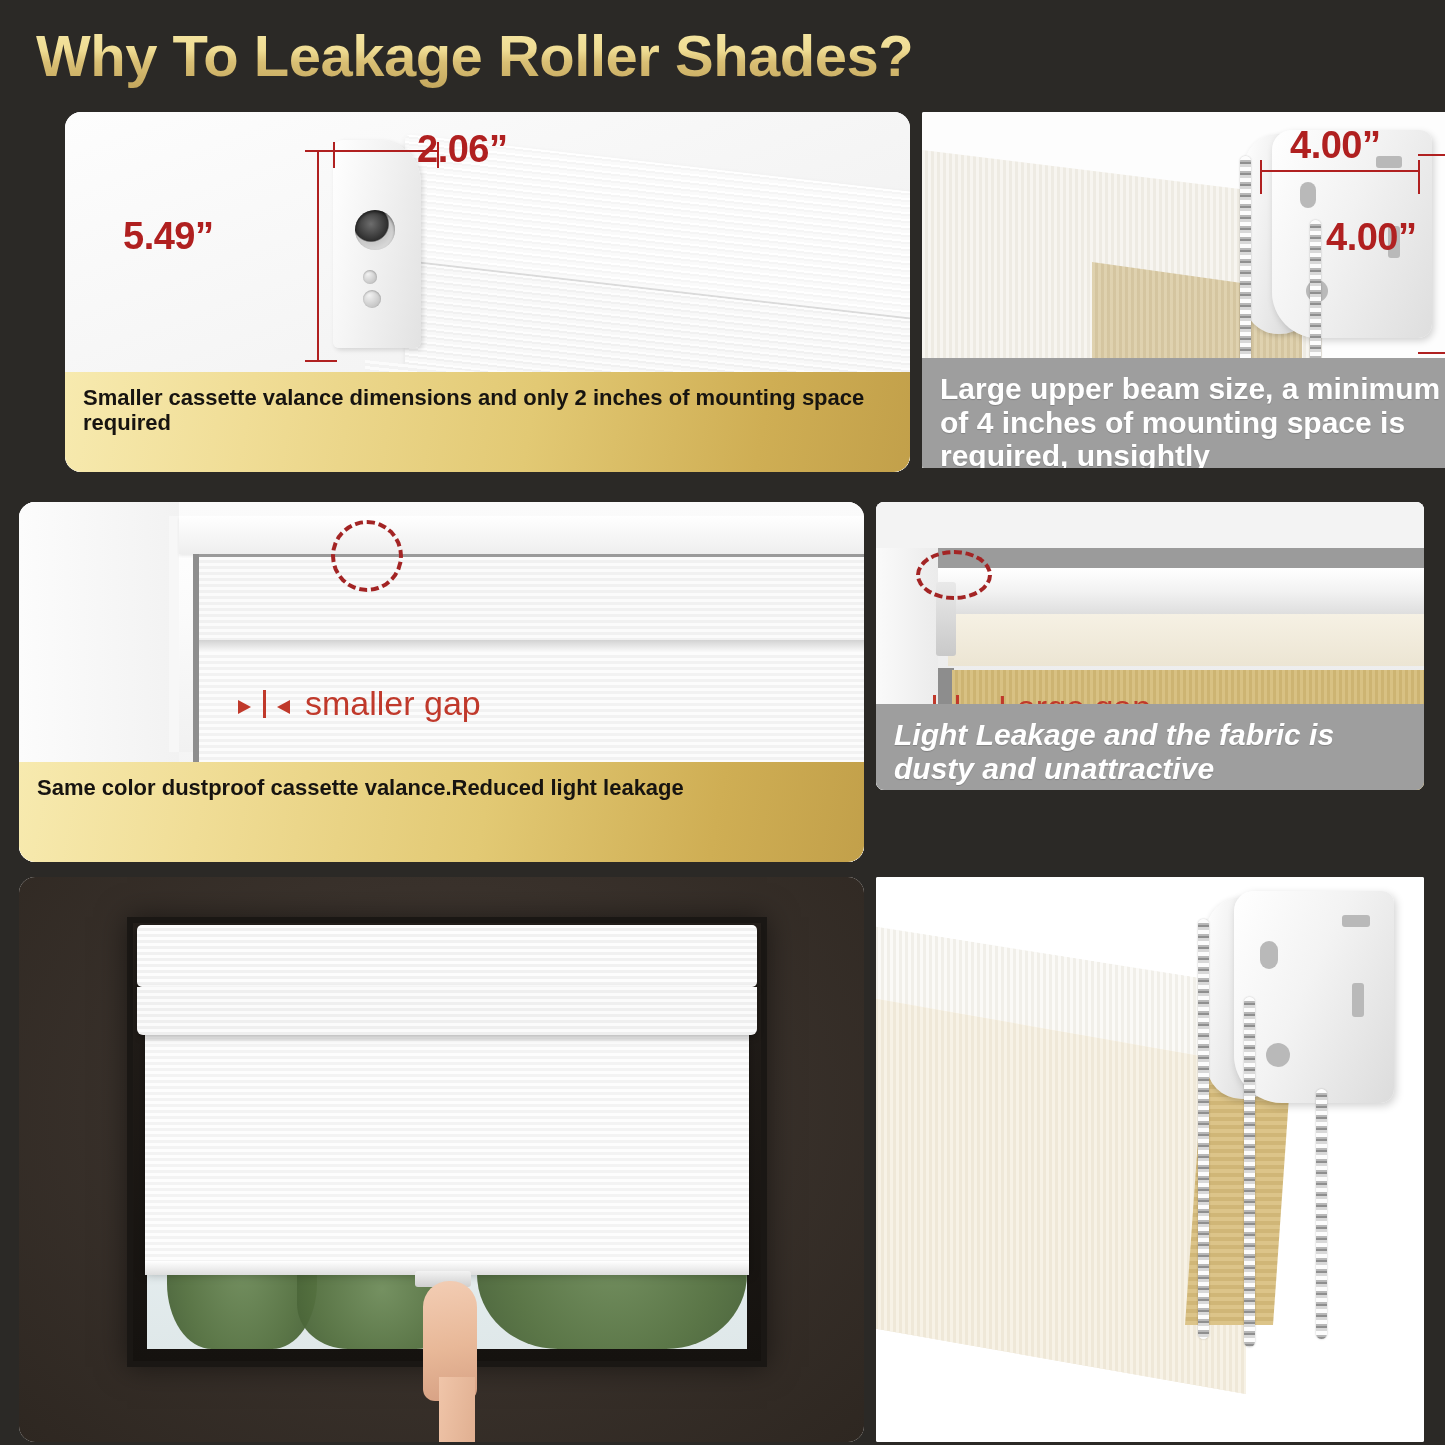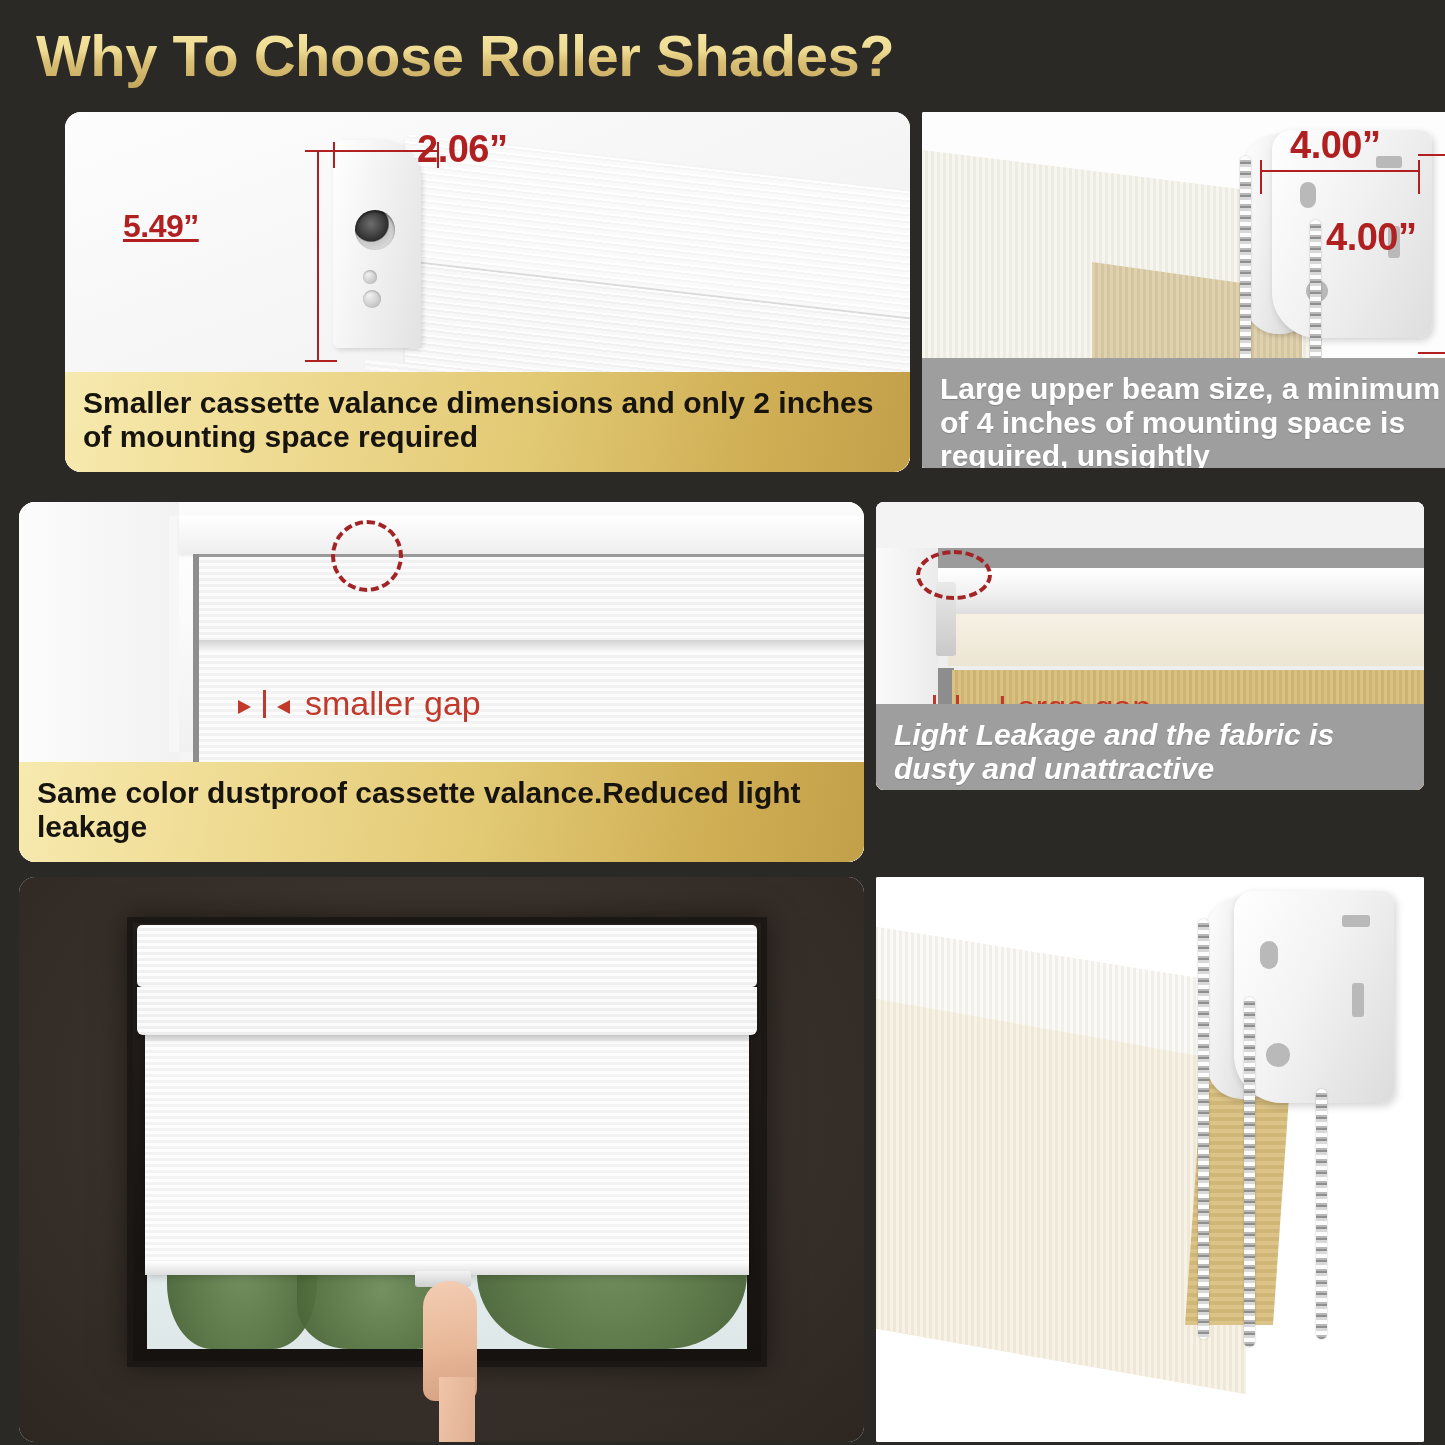--- a/index.html
+++ b/index.html
@@ -34,21 +34,21 @@
 
   
   .cap {
     position: absolute; left: 0; right: 0; bottom: 0;
     display: flex; align-items: flex-start;
     padding: 14px 18px 10px 18px;
     font-weight: bold; line-height: 1.12;
   }
   .cap.gold {
     background: linear-gradient(100deg,#f7eaaf 0%,#f0dd96 22%,#e2c974 55%,#cfae54 82%,#c2a04a 100%);
-    color: #171410; font-size: 30px;
+    color: #171410; font-size: 22px;
     border-bottom-left-radius: 16px; border-bottom-right-radius: 16px;
   }
   .cap.gray {
     background: #9e9e9e; color: #ffffff; font-size: 30px;
     text-shadow: 0 1px 1px rgba(0,0,0,.18);
   }
 
   
   .dimtxt {
     position: absolute; color: #b02020; font-weight: bold;
@@ -301,21 +301,21 @@
     background: linear-gradient(115deg,#ffffff 0%,#f3f3f3 45%,#dcdcdc 100%);
     border-radius: 20px 12px 14px 48px;
     box-shadow: 2px 3px 8px rgba(0,0,0,.18);
   }
 </style>
 </head>
 <body>
 
 <div class="page">
 
-  <div class="title">Why To Choose Roller Shades?</div>
+  <div class="title">Why To Leakage Roller Shades?</div>
 
   <div class="grid">
 
     <div class="row" style="height:365px;margin-left:46px;">
 
       <div class="panel left" style="top:0; height:360px;">
         <div class="photo">
           <div class="p1-bg"></div>
           <div class="p1-body"></div>
           <div class="p1-lip"></div>
@@ -327,21 +327,21 @@
           <div class="p1-screw" style="left:298px; top:158px; width:14px; height:14px;"></div>
 
           <div class="dimline hline" style="left:268px; top:38px; width:106px;"></div>
           <div class="tick" style="left:268px; top:30px; height:26px;"></div>
           <div class="tick" style="left:372px; top:30px; height:26px;"></div>
           <div class="dimtxt" style="left:352px; top:16px; font-size:38px;">2.06”</div>
 
           <div class="dimline vline" style="left:252px; top:38px; height:212px;"></div>
           <div class="tickh" style="left:240px; top:38px; width:32px;"></div>
           <div class="tickh" style="left:240px; top:248px; width:32px;"></div>
-          <div class="dimtxt" style="left:58px; top:96px; font-size:32px;text-decoration:underline;">5.49”</div>
+          <div class="dimtxt" style="left:58px; top:103px; font-size:38px;">5.49”</div>
         </div>
         <div class="cap gold" style="height:100px;">Smaller cassette valance dimensions and only 2 inches of mounting space required</div>
       </div>
 
       <div class="panel right" style="top:0; height:356px;">
         <div class="photo">
           <div class="p2-bg"></div>
           <div class="p2-fab"></div>
           <div class="p2-fab2"></div>
           <div class="p2-roll"></div>

